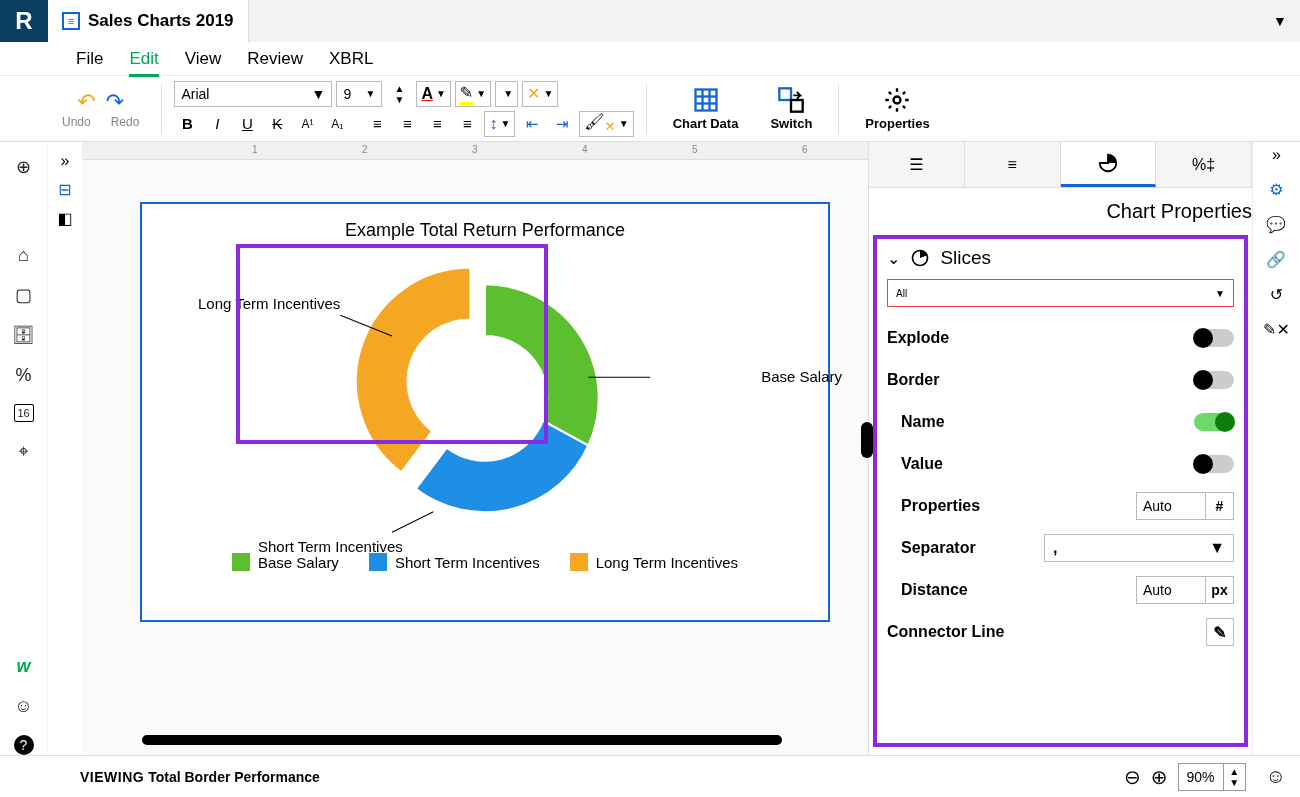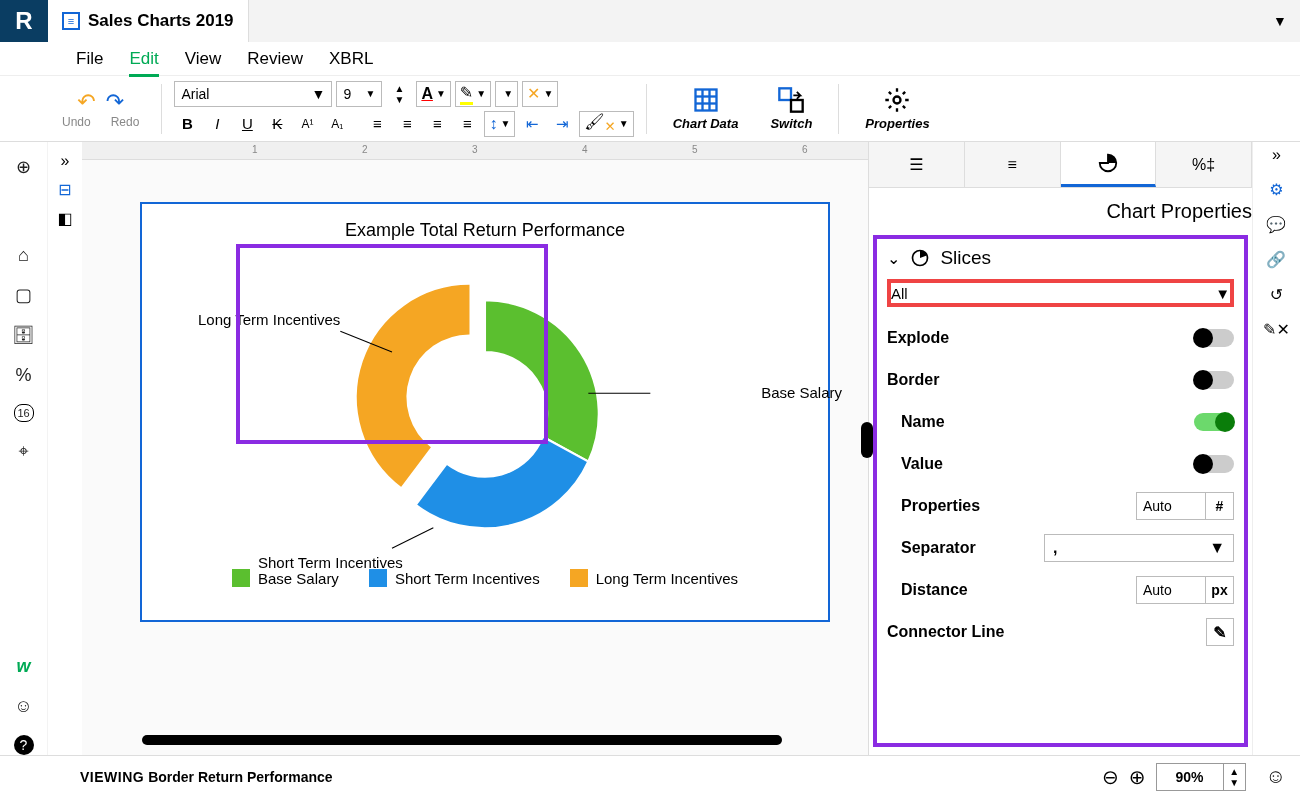--- a/index.html
+++ b/index.html
@@ -21,71 +21,71 @@
 .undo-redo-icons { display: flex; gap: 10px; font-size: 22px; }
 .undo-redo-labels { display: flex; gap: 20px; font-size: 12px; color: #888; }
 .tool-sep { width: 1px; height: 50px; background: #ddd; margin: 0 8px; }
 .format-group { display: flex; flex-direction: column; gap: 4px; }
 .format-row { display: flex; gap: 4px; align-items: center; }
 .combo { border: 1px solid #bbb; height: 26px; display: flex; align-items: center; padding: 0 6px; font-size: 14px; background: #fff; }
 .combo.font { width: 158px; justify-content: space-between; }
 .combo.size { width: 46px; justify-content: space-between; }
 .mini-btn { width: 26px; height: 26px; border: 1px solid transparent; display: inline-flex; align-items: center; justify-content: center; font-size: 15px; cursor: pointer; }
 .color-drop { border: 1px solid #bbb; height: 26px; padding: 0 4px; display: inline-flex; align-items: center; gap: 3px; }
-.tool-item { display: flex; flex-direction: column; align-items: center; gap: 2px; font-size: 13px; font-weight: 600; margin: 0 14px; cursor: pointer; color: #000; font-style: italic; }
+.tool-item { display: flex; flex-direction: column; align-items: center; gap: 2px; font-size: 13px; font-weight: 600; margin: 0 14px; cursor: pointer; color: #000; }
 .tool-item svg, .tool-item .icon-box { width: 28px; height: 28px; }
 
 .main-row { display: flex; height: 613px; }
 .vrail { width: 48px; background: #fff; display: flex; flex-direction: column; align-items: center; gap: 18px; padding-top: 14px; border-right: 1px solid #f3f3f3; }
 .vrail .rail-icon { width: 22px; height: 22px; color: #222; cursor: pointer; font-size: 18px; display: flex; align-items: center; justify-content: center; }
 .rail-spacer { flex: 1; }
 
 .vrail2 { width: 34px; display: flex; flex-direction: column; align-items: center; gap: 10px; padding-top: 10px; }
 
 .canvas-area { flex: 1; background: #fafafa; position: relative; overflow: hidden; }
 .ruler-h { height: 18px; background: #f0f0f0; border-bottom: 1px solid #ddd; position: relative; font-size: 10px; color: #888; }
 .ruler-tick { position: absolute; top: 2px; }
 .chart-doc { position: absolute; left: 58px; top: 60px; width: 690px; height: 420px; border: 2px solid #1266d6; background: #fff; padding: 16px; }
-.chart-title { text-align: center; font-size: 18px; font-weight: 500; margin-bottom: 18px; }
+.chart-title { text-align: center; font-size: 18px; font-weight: 500; margin-bottom: 2px; }
 .donut-wrap { position: relative; width: 100%; height: 310px; }
 .legend { display: flex; justify-content: center; gap: 30px; font-size: 15px; }
 .lg-item { display: flex; align-items: center; gap: 8px; }
 .lg-sw { width: 18px; height: 18px; }
 .sel-rect { position: absolute; border: 4px solid #8a2be2; left: 94px; top: 40px; width: 312px; height: 200px; pointer-events: none; }
 .slice-label { position: absolute; font-size: 15px; }
 
 .hscroll { position: absolute; left: 60px; bottom: 10px; width: 640px; height: 10px; background: #000; border-radius: 5px; }
 
 .panel-rail-right { width: 48px; display: flex; flex-direction: column; align-items: center; gap: 16px; padding-top: 4px; border-left: 1px solid #eee; }
 .right-panel { width: 384px; background: #fff; border-left: 1px solid #ddd; display: flex; flex-direction: column; }
 .panel-tabs { height: 46px; display: flex; border-bottom: 1px solid #ddd; }
 .ptab { flex: 1; display: flex; align-items: center; justify-content: center; border-right: 1px solid #ddd; background: #f5f5f5; cursor: pointer; }
 .ptab.active { background: #fff; border-bottom: 3px solid #1266d6; }
 .panel-title { text-align: right; font-size: 20px; padding: 12px 0; }
 .panel-body { border: 4px solid #8a2be2; margin: 0 4px 8px 4px; padding: 8px 10px; flex: 1; overflow: auto; }
 .section-head { display: flex; align-items: center; gap: 10px; margin-bottom: 10px; }
 .section-head .lbl { font-size: 19px; }
-.sel-all { width: 100%; border: 4px solid #ef4444; height: 28px; display: flex; align-items: center; justify-content: space-between; padding: 0 0; font-size: 15px; margin-bottom: 10px; }
+.sel-all { width: 100%; border: 1px solid #ef4444; height: 28px; display: flex; align-items: center; justify-content: space-between; padding: 0 8px; font-size: 10px; margin-bottom: 10px; }
 .prop-row { display: flex; align-items: center; justify-content: space-between; height: 42px; font-size: 16px; font-weight: 600; }
 .prop-row.sub { padding-left: 14px; }
 .toggle { width: 40px; height: 18px; border-radius: 10px; background: #ccc; position: relative; cursor: pointer; }
 .toggle .knob { width: 20px; height: 20px; border-radius: 50%; background: #000; position: absolute; top: -1px; left: -1px; }
 .toggle.on { background: #6cd96c; }
 .toggle.on .knob { left: auto; right: -1px; background: #0a7d0a; }
 .inp-combo { display: flex; }
 .inp-combo input { width: 70px; height: 28px; border: 1px solid #bbb; padding: 0 6px; font-size: 14px; }
 .inp-combo .unit { width: 28px; height: 28px; border: 1px solid #bbb; border-left: none; display: flex; align-items: center; justify-content: center; font-weight: bold; font-size: 14px; }
 .sep-sel { width: 190px; border: 1px solid #bbb; height: 28px; display: flex; align-items: center; justify-content: space-between; padding: 0 8px; }
 
 .statusbar { height: 42px; border-top: 1px solid #ddd; display: flex; align-items: center; padding: 0 14px 0 80px; font-size: 14px; }
 .statusbar .view-label { font-weight: 600; letter-spacing: 0.5px; margin-right: 4px; }
 .status-flex { flex: 1; }
 .zoom-ctrl { display: flex; align-items: center; gap: 10px; }
 .zoom-box { border: 1px solid #999; height: 28px; display: flex; align-items: center; }
-.zoom-box .zv { padding: 0 19px; font-weight: 700; }
+.zoom-box .zv { padding: 0 8px; font-weight: 400; }
 .zoom-box .za { width: 22px; border-left: 1px solid #999; height: 100%; display: flex; align-items: center; justify-content: center; font-size: 10px; }
 
 .drag-handle { position: absolute; left: -8px; top: 280px; width: 12px; height: 36px; background: #000; border-radius: 6px; }
 </style>
 </head>
 <body>
 
 <div class="titlebar">
   <div class="logo">R</div>
   <div class="tab">
@@ -199,21 +199,21 @@
 
 <div class="main-row">
 
   <div class="vrail">
     <div class="rail-icon">⊕</div>
     <div style="height:30px"></div>
     <div class="rail-icon">⌂</div>
     <div class="rail-icon">▢</div>
     <div class="rail-icon">🗄</div>
     <div class="rail-icon">%</div>
-    <div class="rail-icon" style="border:1.5px solid #000;border-radius:8px;font-size:11px;width:20px;height:18px">16</div>
+    <div class="rail-icon" style="border:1.5px solid #000;border-radius:2px;font-size:11px;width:20px;height:18px">16</div>
     <div class="rail-icon">⌖</div>
     <div class="rail-spacer"></div>
     <div class="rail-icon" style="color:#0a5;font-weight:bold;font-style:italic">w</div>
     <div class="rail-icon">☺</div>
     <div class="rail-icon" style="background:#000;color:#fff;border-radius:50%;width:20px;height:20px;font-size:14px">?</div>
   </div>
 
   <div class="vrail2">
     <span class="rail-icon">»</span>
     <span class="rail-icon" style="color:#1266d6">⊟</span>
@@ -354,21 +354,21 @@
     <span class="rail-icon" style="color:#1266d6">⚙</span>
     <span class="rail-icon">💬</span>
     <span class="rail-icon">🔗</span>
     <span class="rail-icon">↺</span>
     <span class="rail-icon">✎✕</span>
   </div>
 </div>
 
 <div class="statusbar">
   <span class="view-label">VIEWING</span>
-  <span style="font-weight:600">Border Return Performance</span>
+  <span style="font-weight:600">Total Border Performance</span>
   <div class="status-flex"></div>
   <div class="zoom-ctrl">
     <span style="font-size:20px">⊖</span>
     <span style="font-size:20px">⊕</span>
     <div class="zoom-box">
         <span class="zv">90%</span>
         <span class="za">▲<br>▼</span>
       </div>
   </div>
   <span style="margin-left:20px;font-size:20px">☺</span>

